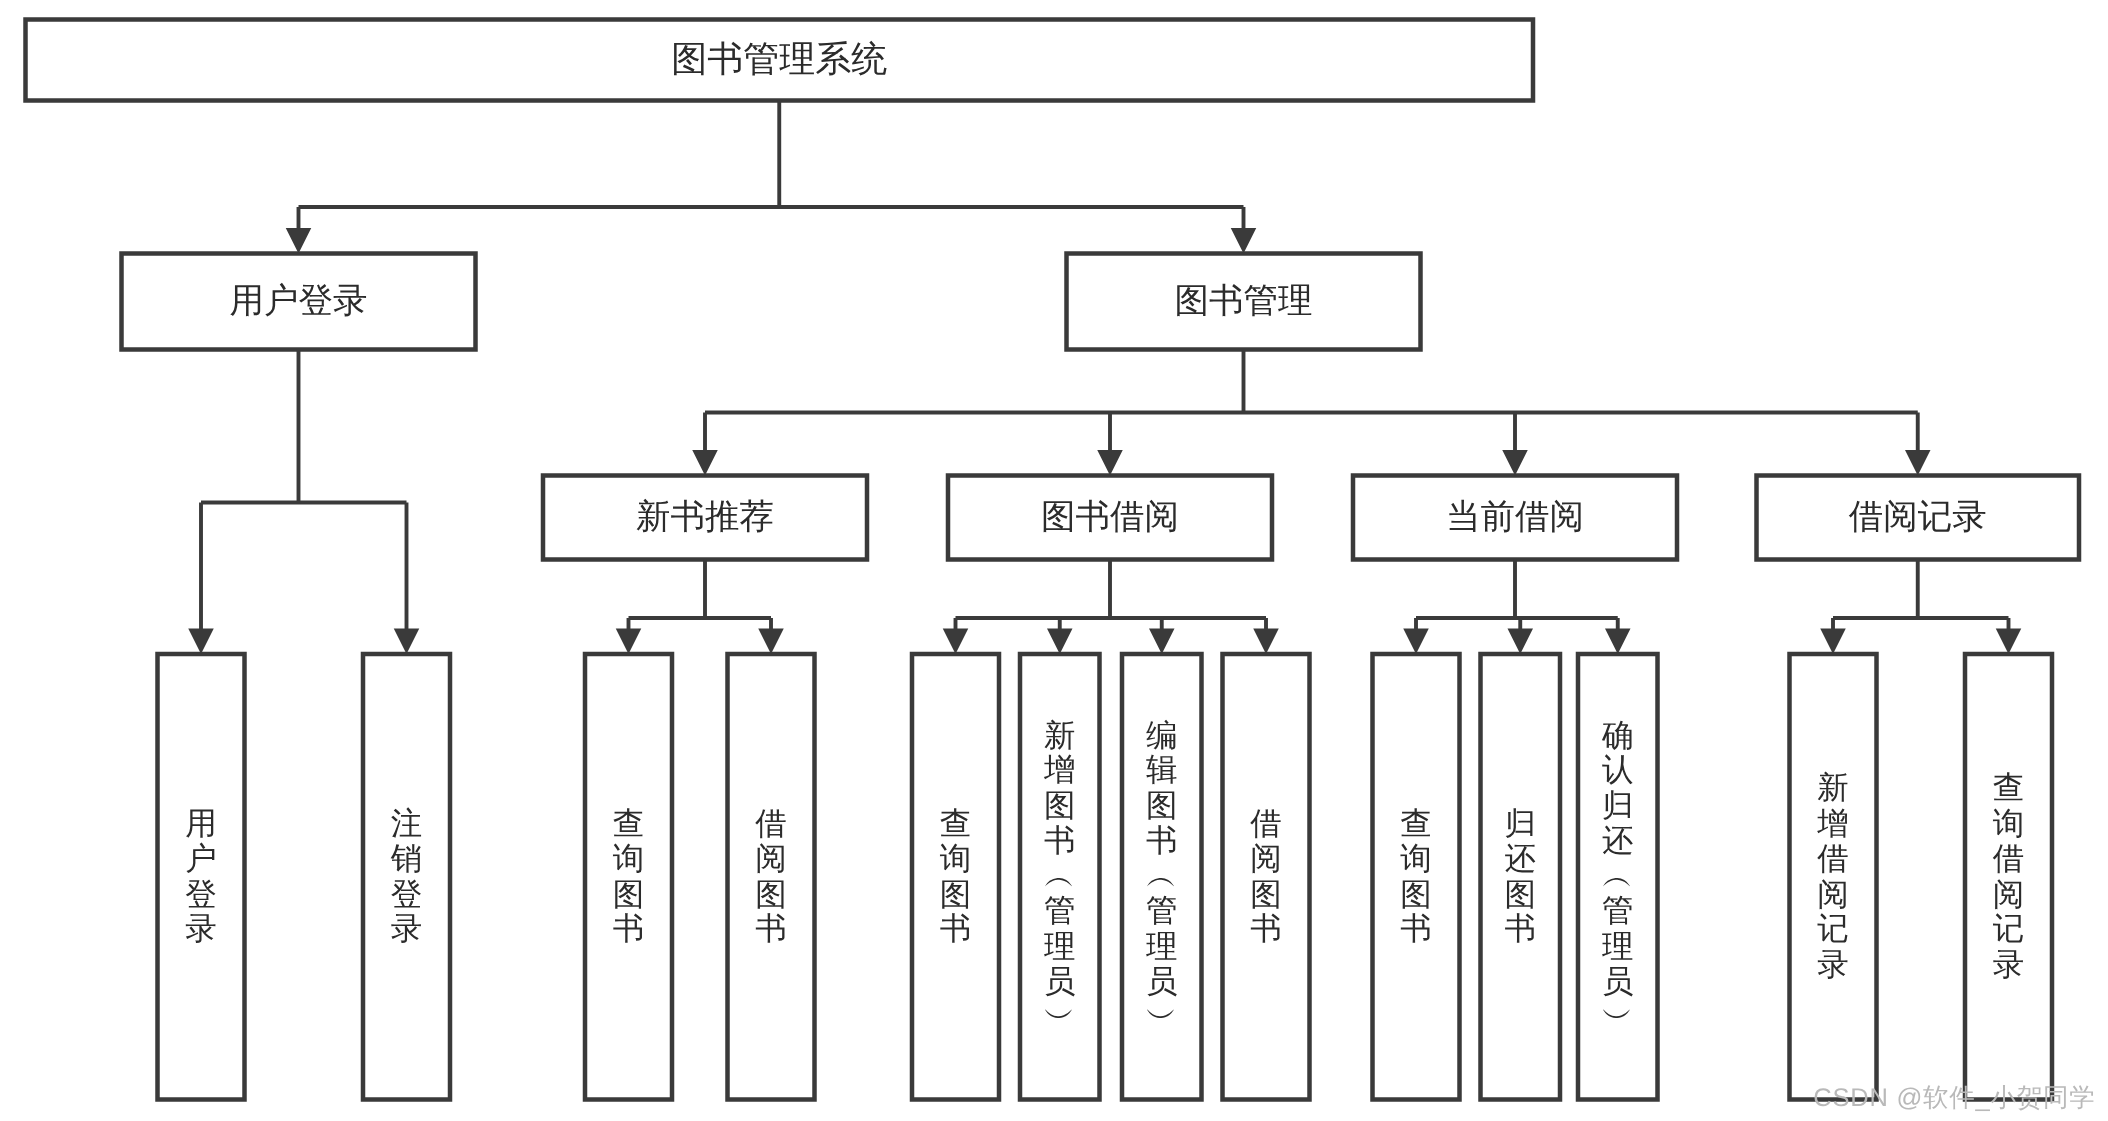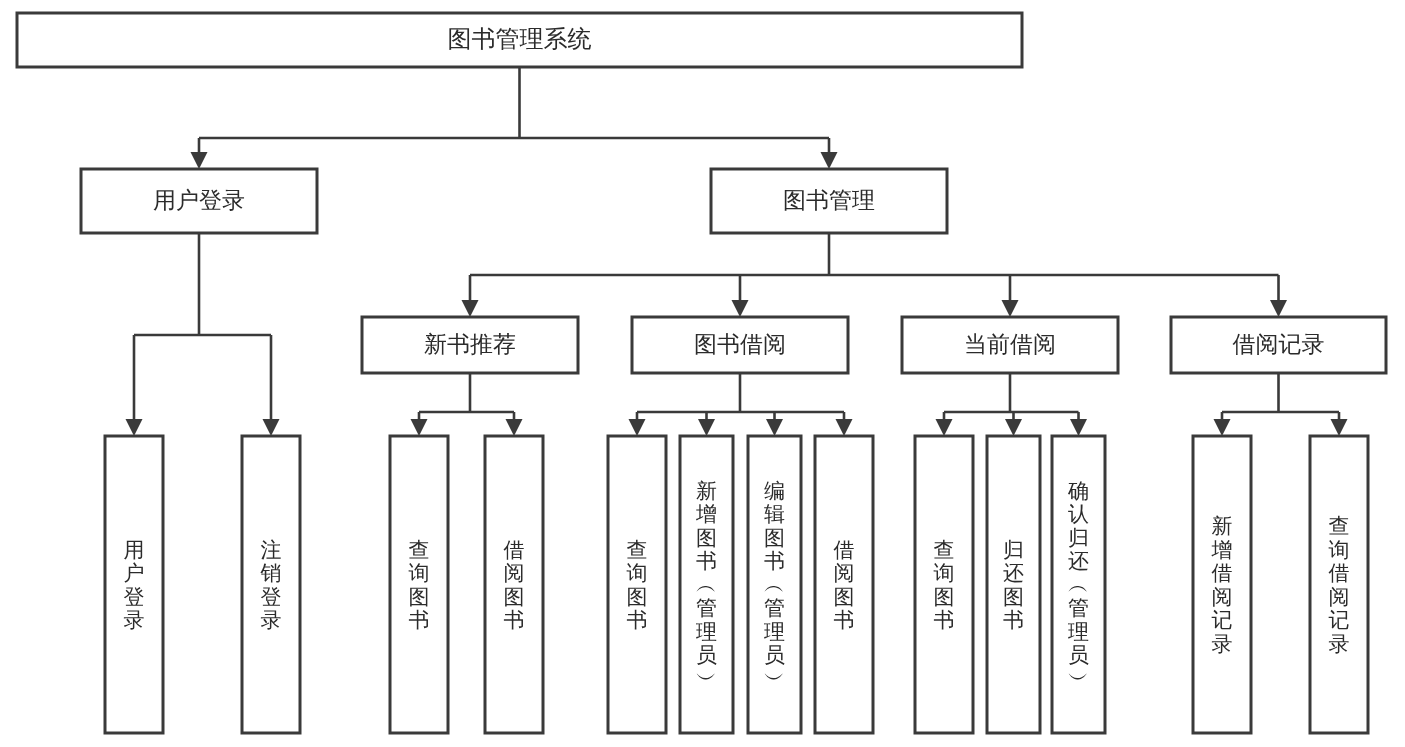--- a/index.html
+++ b/index.html
@@ -291,13 +291,14 @@
       </div>
       <div class="leaf-text-wrap" style="left: 1310px; top: 514px; width: 58px; height: 141px;">
         <span style="height: 23.5px; line-height: 23.5px;">查</span>
         <span style="height: 23.5px; line-height: 23.5px;">询</span>
         <span style="height: 23.5px; line-height: 23.5px;">借</span>
         <span style="height: 23.5px; line-height: 23.5px;">阅</span>
         <span style="height: 23.5px; line-height: 23.5px;">记</span>
         <span style="height: 23.5px; line-height: 23.5px;">录</span>
       </div>
     </div>
+  <div class="watermark">CSDN @软件_小贺同学</div>
 </div>
 
 </body></html>

